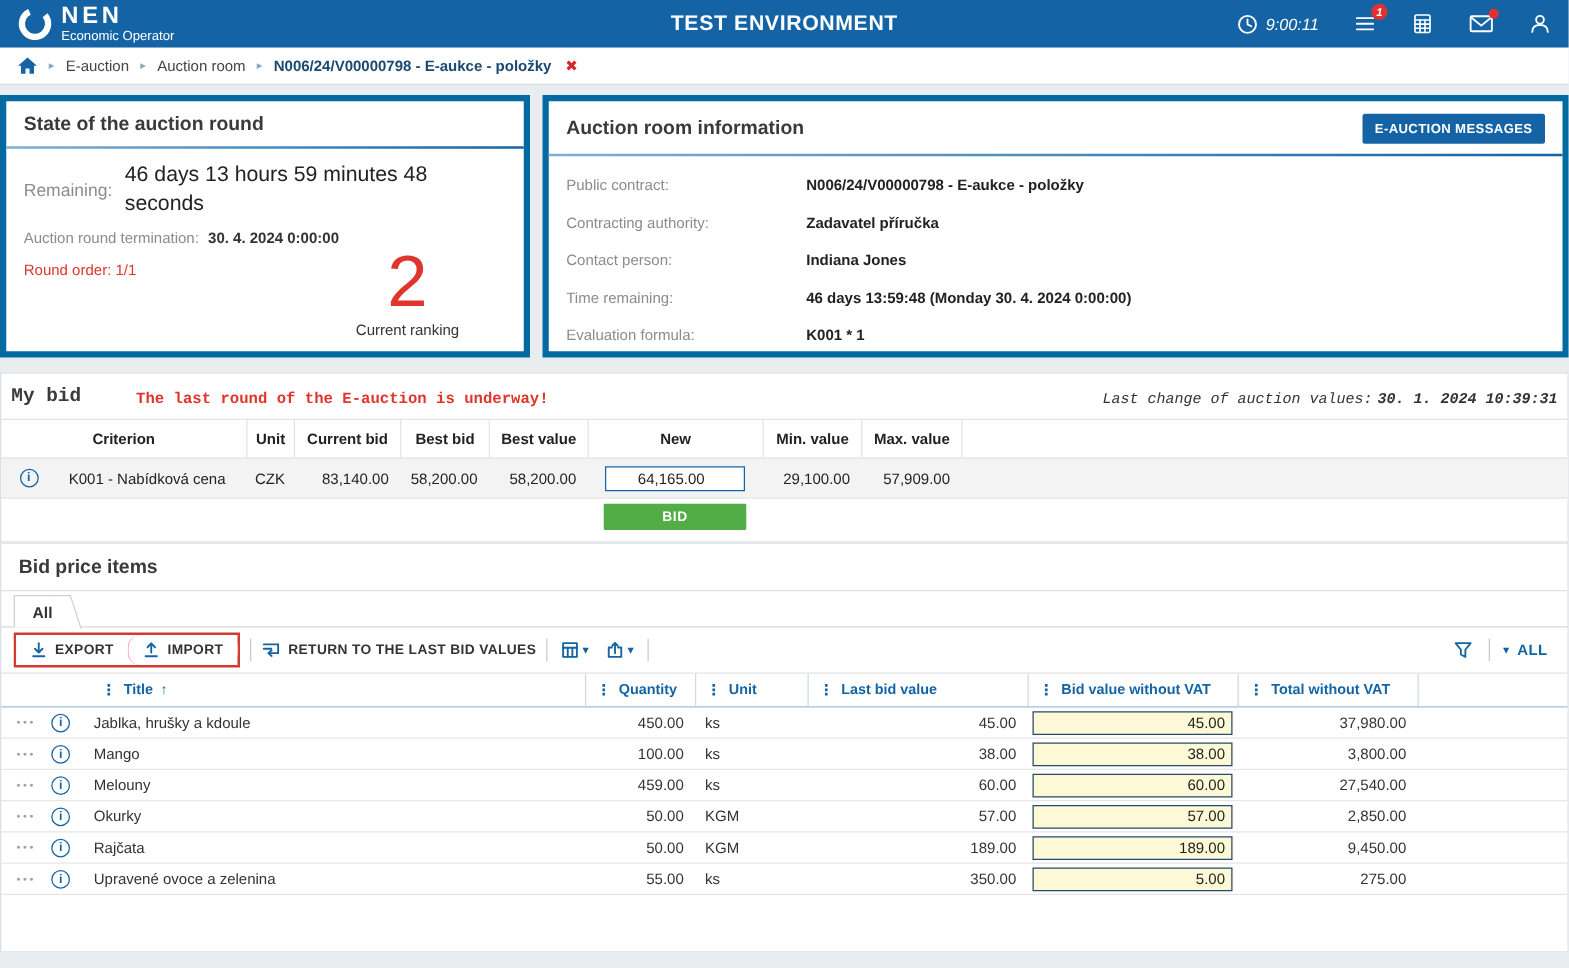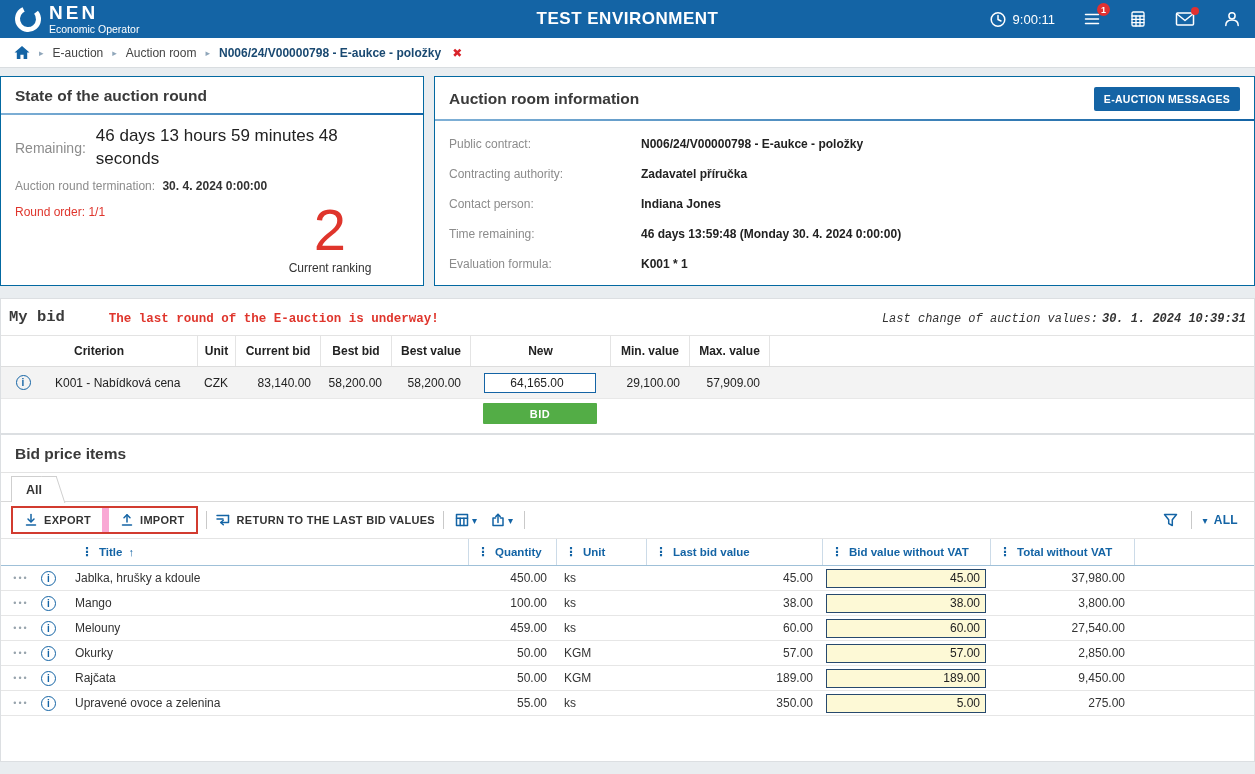--- a/index.html
+++ b/index.html
@@ -16,39 +16,39 @@
   body{font-family:"Liberation Sans","DejaVu Sans",sans-serif;font-size:12px;color:var(--text-dark);background:#e9edf0;}
   .page{width:1255px;height:774px;display:flex;flex-direction:column;background:#e9edf0;}
 
   
   .topbar{height:38px;background:var(--accent-blue);display:flex;align-items:center;position:relative;flex:0 0 auto;padding:0 14px;}
   .brand{display:flex;align-items:center;gap:7px;}
   .brand-text{display:flex;flex-direction:column;line-height:1;}
   .brand-name{color:#fff;font-weight:bold;font-size:19px;letter-spacing:3px;}
   .brand-sub{color:#fff;font-size:10.5px;margin-top:2px;white-space:nowrap;}
   .env-title{position:absolute;left:0;right:0;text-align:center;color:#fff;font-weight:bold;font-size:17px;letter-spacing:0.5px;pointer-events:none;}
-  .top-right{margin-left:auto;display:flex;align-items:center;gap:28px;z-index:1;}
+  .top-right{margin-left:auto;display:flex;align-items:center;gap:28px;z-index:1;font-style:italic;}
   .top-time{display:flex;align-items:center;gap:6px;color:#fff;font-size:13px;}
   .top-ic{position:relative;display:flex;align-items:center;cursor:pointer;}
   .badge{position:absolute;top:-7px;right:-9px;background:#e03131;color:#fff;font-size:9px;font-weight:bold;min-width:13px;height:13px;border-radius:7px;display:flex;align-items:center;justify-content:center;padding:0 2px;}
   .maildot{position:absolute;top:-4px;right:-4px;width:8px;height:8px;border-radius:50%;background:#e03131;}
   svg.icw{stroke:#fff;fill:none;stroke-width:1.5;stroke-linecap:round;stroke-linejoin:round;}
   svg.icb{stroke:var(--accent-blue);fill:none;stroke-width:1.5;stroke-linecap:round;stroke-linejoin:round;}
   svg.home-ic{fill:var(--accent-blue);stroke:none;}
 
   
   .breadcrumb{height:30px;background:#fff;display:flex;align-items:center;gap:9px;padding:0 14px;border-bottom:1px solid #d9dde0;flex:0 0 auto;}
   .bc-sep{color:#8fa6ba;font-size:9px;}
   .bc-item{color:#444;font-size:12px;cursor:pointer;}
   .bc-current{color:#1a4971;font-weight:bold;font-size:12px;}
   .bc-close{color:#d9232a;font-weight:bold;font-size:12px;cursor:pointer;margin-left:2px;}
 
   
   .panels{display:flex;gap:10px;margin-top:8px;flex:0 0 auto;height:210px;}
-  .panel{background:#fff;border:1px solid #0369a1;}
+  .panel{background:#fff;border:5px solid #0369a1;}
   .panel-head{display:flex;align-items:center;justify-content:space-between;padding:10px 14px 8px 14px;}
   .panel-title{font-size:15.5px;font-weight:bold;color:#3a3a3a;}
   .panel-underline{height:2px;background:linear-gradient(to right,#7fb0d6,var(--accent-blue));}
   .state-panel{width:424px;flex:0 0 auto;position:relative;}
   .info-panel{flex:1;}
 
   .state-body{padding:10px 14px;}
   .remaining-row{display:flex;align-items:center;gap:10px;}
   .remaining-label{color:var(--text-gray);font-size:14px;flex:0 0 auto;}
   .remaining-value{font-size:17px;color:#222;line-height:1.35;max-width:300px;}
@@ -92,21 +92,21 @@
 
   
   .biditems{background:#fff;border:1px solid #dcdfe2;flex:1 1 auto;margin-bottom:12px;display:flex;flex-direction:column;}
   .bi-title{font-size:15.5px;font-weight:bold;color:#3a3a3a;padding:10px 14px 9px 14px;border-bottom:1px solid #e3e3e3;}
   .tab-row{height:29px;display:flex;align-items:flex-end;padding-left:10px;border-bottom:1px solid #d8d8d8;}
   .tab{position:relative;background:#fff;border:1px solid #cfcfcf;border-bottom:none;border-right:none;height:26px;padding:0 10px 0 14px;display:flex;align-items:center;font-weight:bold;font-size:12.5px;color:#333;margin-bottom:-1px;z-index:1;cursor:pointer;}
   .tab::after{content:"";position:absolute;top:-1px;right:-9px;width:14px;height:calc(100% + 1px);background:#fff;border-right:1px solid #cfcfcf;border-top:1px solid #cfcfcf;transform:skewX(18deg);}
   .toolbar{height:36px;display:flex;align-items:center;padding:0 10px;gap:8px;}
   .redbox{display:flex;align-items:center;border:2px solid #d23b2f;height:28px;}
   .tb-btn{display:flex;align-items:center;gap:6px;padding:0 11px;height:100%;background:#fff;border:none;font-family:inherit;font-weight:bold;font-size:11px;color:#333;cursor:pointer;letter-spacing:0.3px;}
-  .redbox .tb-btn + .tb-btn{border-left:7px solid #f9a8d4;}
+  .redbox .tb-btn + .tb-btn{border-left:1px solid #f9a8d4;border-radius:10px;}
   .tb-sep{width:1px;height:18px;background:#c9c9c9;}
   .tb-text-btn{display:flex;align-items:center;gap:6px;font-weight:bold;font-size:11px;color:#333;cursor:pointer;letter-spacing:0.3px;background:none;border:none;font-family:inherit;}
   .tb-icon-btn{display:flex;align-items:center;gap:3px;cursor:pointer;padding:0 3px;background:none;border:none;}
   .caret{color:var(--accent-blue);font-size:10px;}
   .tb-right{margin-left:auto;display:flex;align-items:center;gap:10px;padding-right:6px;}
   .all-btn{display:flex;align-items:center;gap:6px;color:var(--accent-blue);font-weight:bold;font-size:12px;cursor:pointer;background:none;border:none;font-family:inherit;letter-spacing:0.3px;}
 
   .bi-grid{display:grid;grid-template-columns:40px 26px 1fr 88px 90px 176px 168px 144px 120px;}
   .bi-grid .cell{display:flex;align-items:center;min-width:0;}
   .bi-header{height:28px;border-bottom:1px solid #9fc0d8;border-top:1px solid #e4e4e4;}

